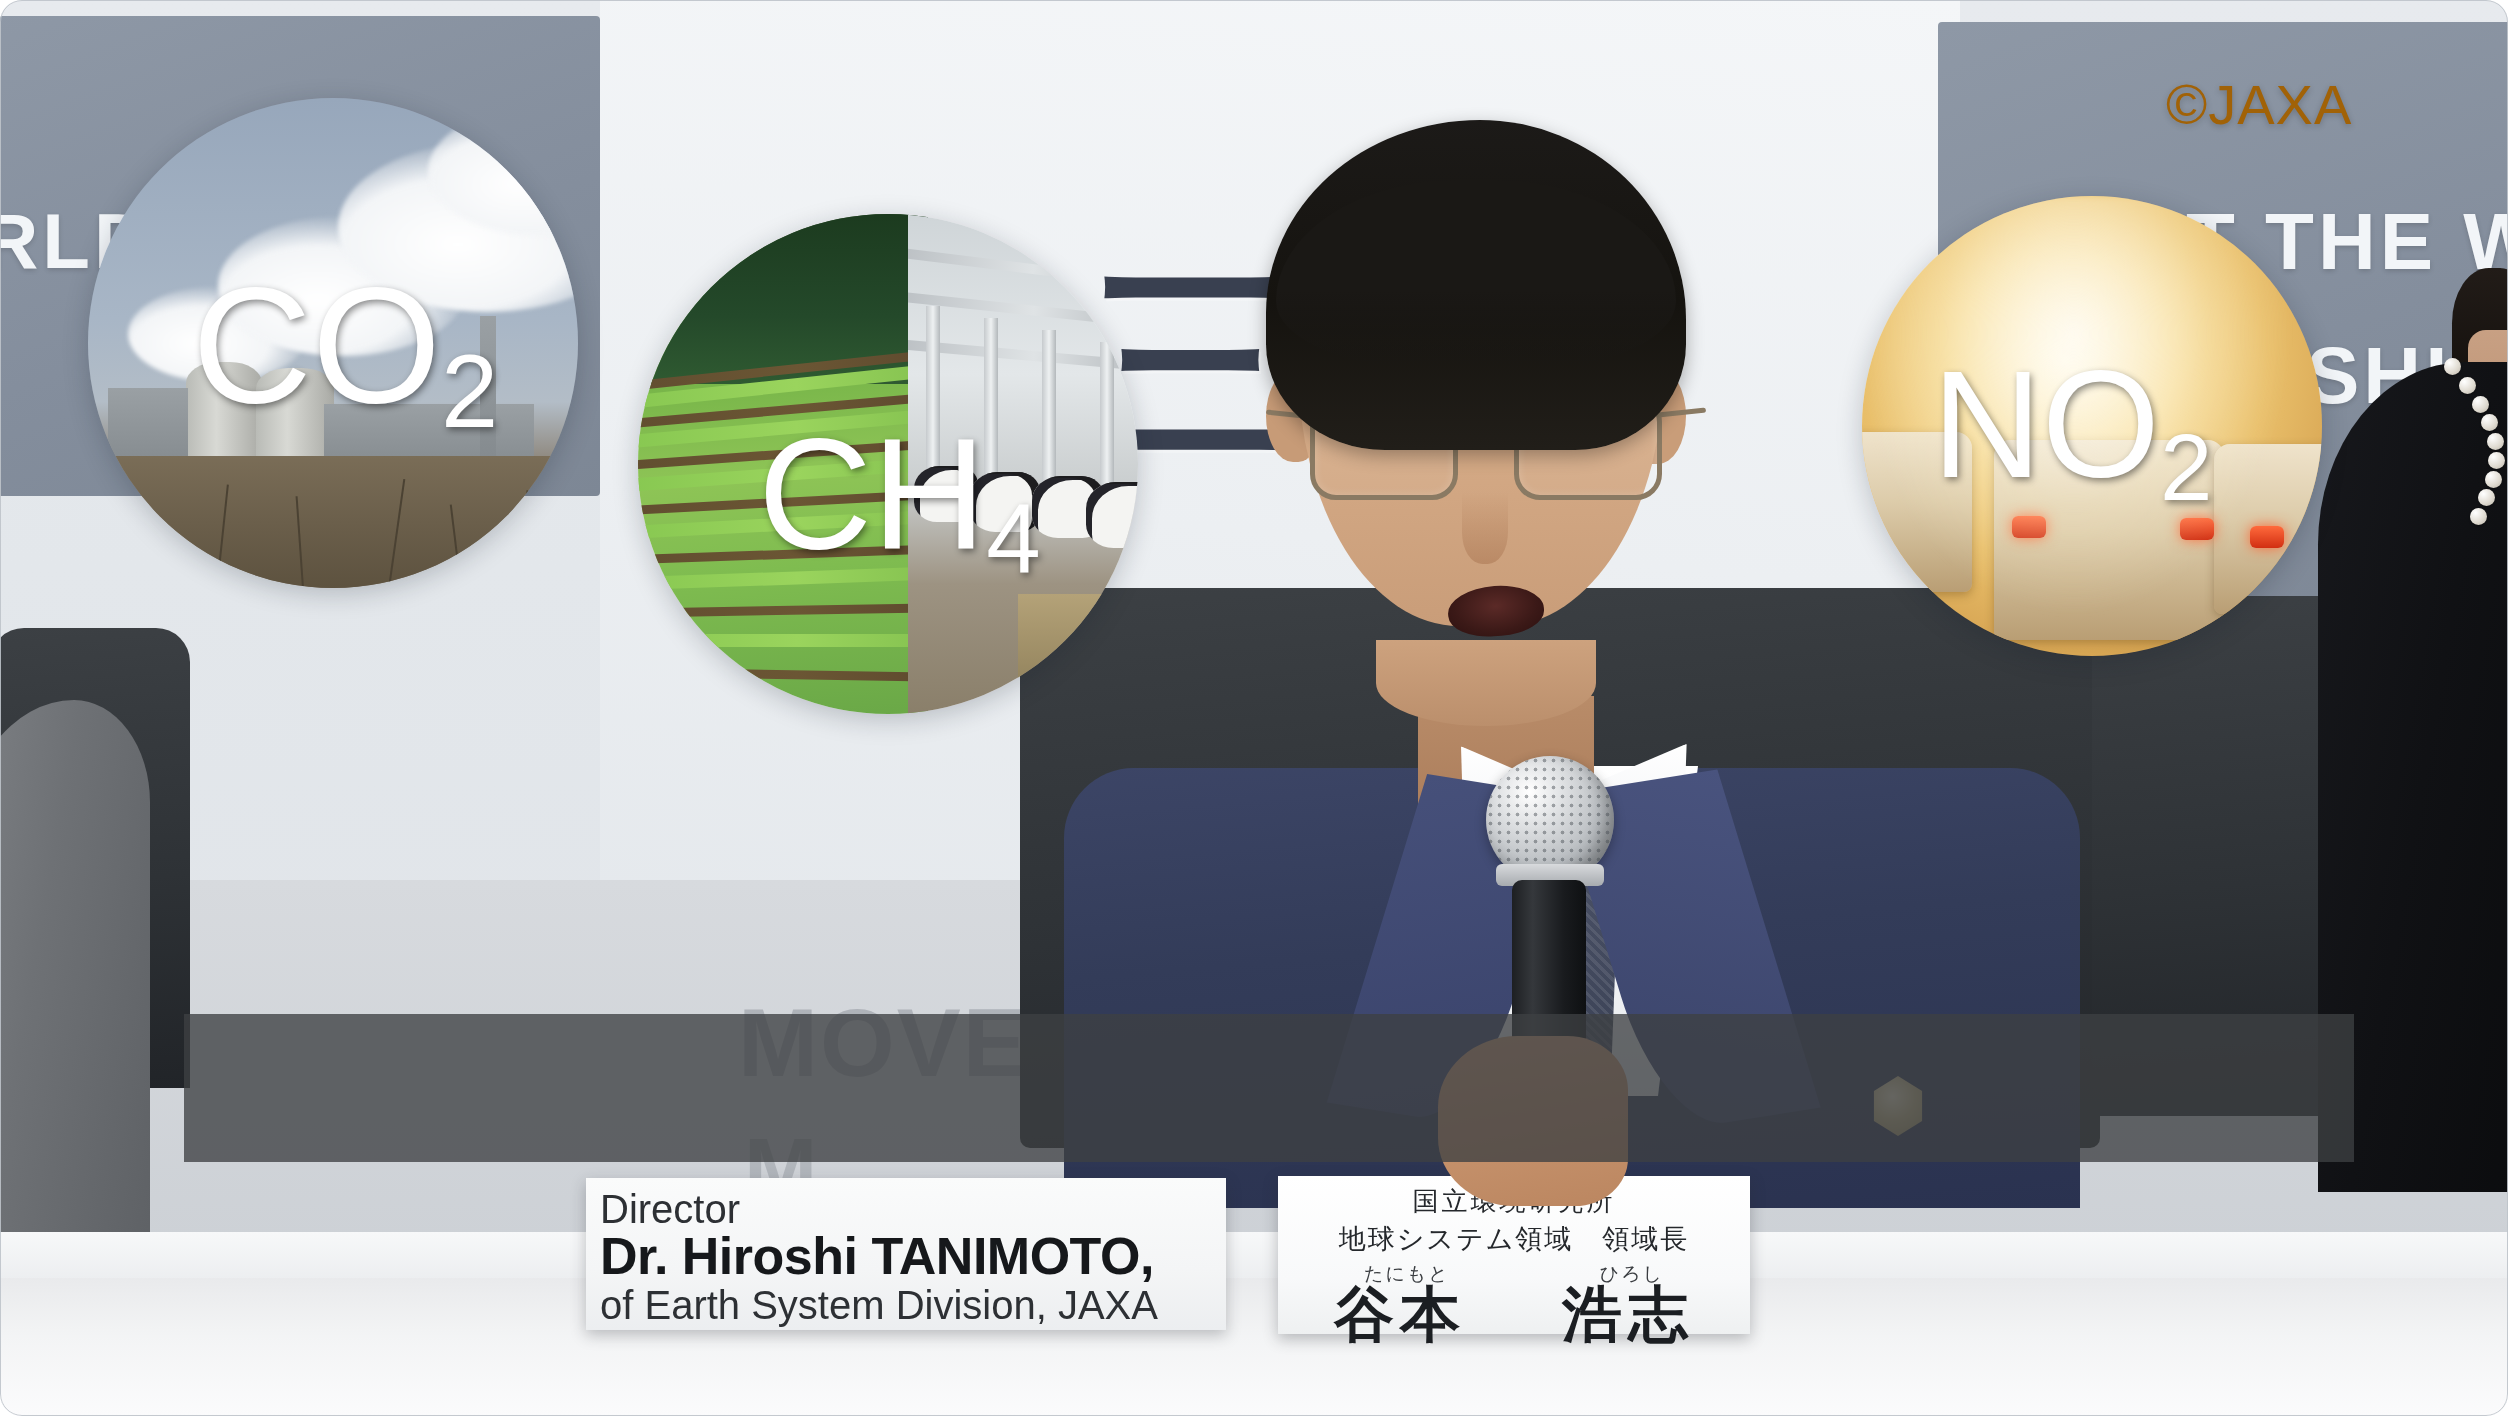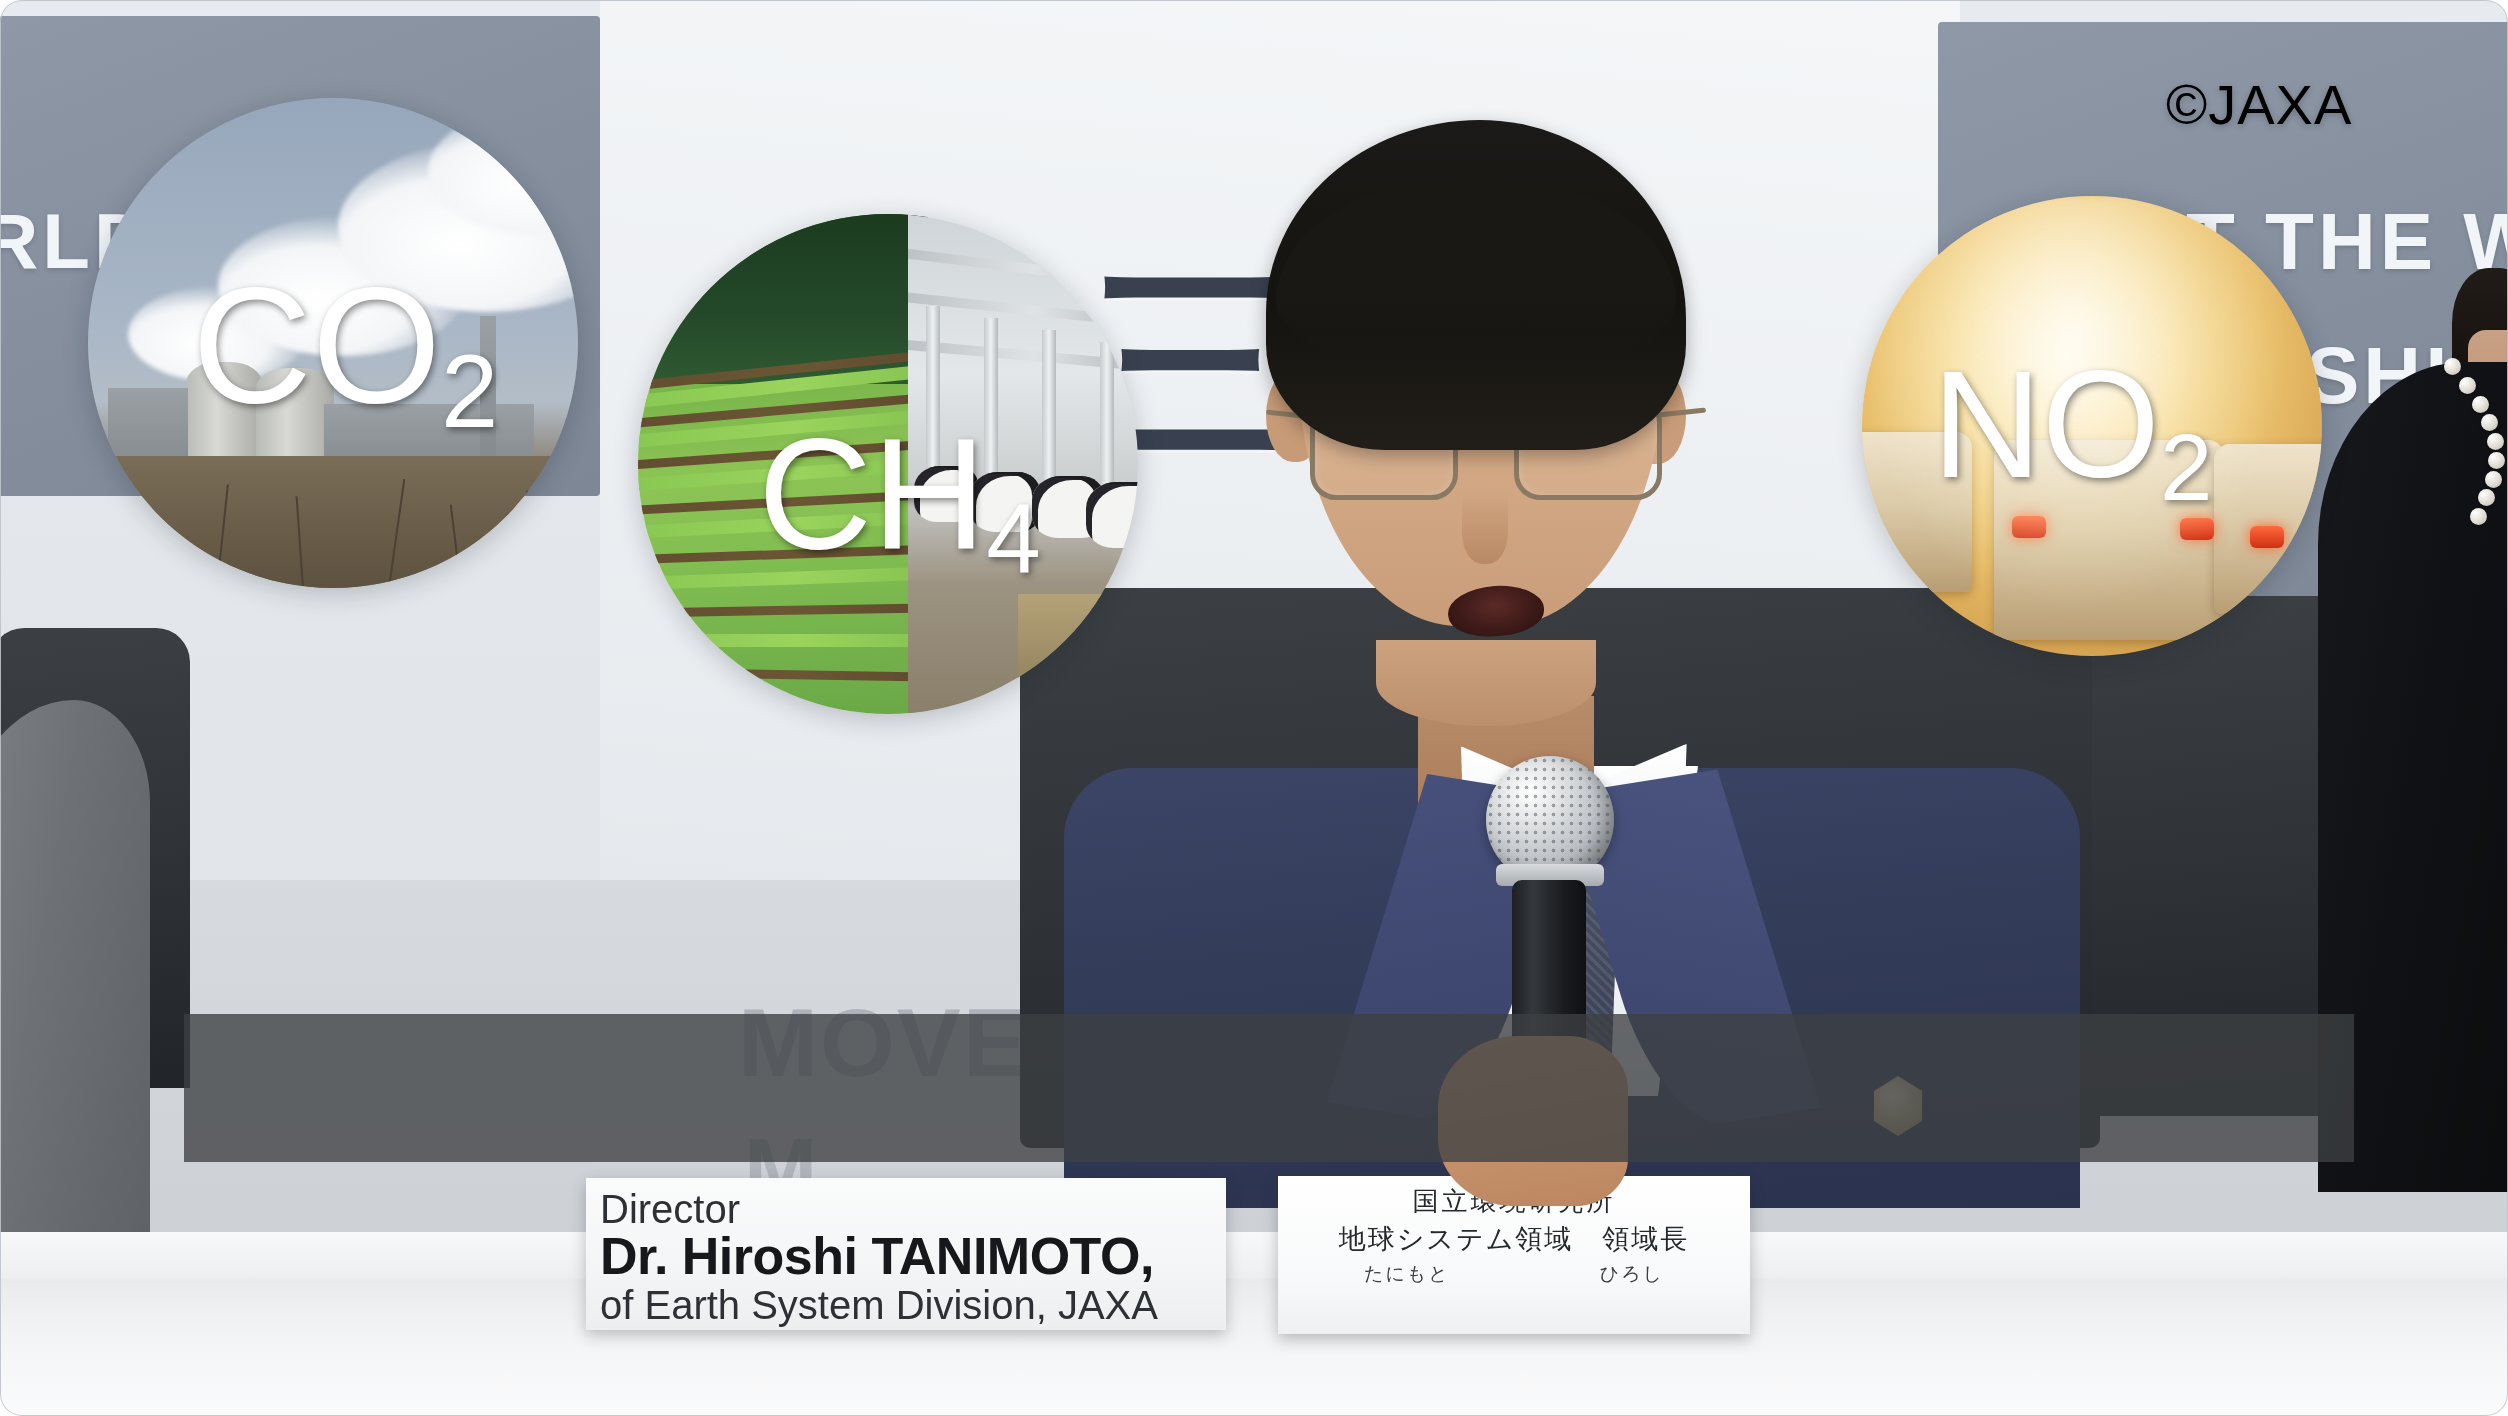--- a/index.html
+++ b/index.html
@@ -54,21 +54,21 @@
     text-shadow:0 2px 5px rgba(0,0,0,.16);
     white-space:nowrap;
     user-select:none;
   }
   #bt-world { left:-18px;  top:196px; font-size:78px; }
   #bt-tthe  { left:2186px; top:196px; font-size:80px; }
   #bt-bishi { left:2218px; top:330px; font-size:80px; }
 
   #jaxa {
     position:absolute; left:2166px; top:72px;
-    font-size:56px; color:#000000; font-weight:400;
+    font-size:56px; color:#a16207; font-weight:400;
     letter-spacing:1px;
     text-shadow:0 2px 6px rgba(0,0,0,.22);
     white-space:nowrap;
   }
 
   
   #logo-mitsubishi {
     position:absolute; left:1090px; top:268px;
     font-size:210px; line-height:0.92;
     color:#2c3344; font-weight:700;
@@ -686,16 +686,20 @@
     <div id="title-en-2">of Earth System Division, JAXA</div>
   </div>
 
   <div id="placard-jp">
     <div id="jp-org">国立環境研究所</div>
     <div id="jp-div">地球システム領域　領域長</div>
     <div id="jp-furi-row">
       <span>たにもと</span>
       <span>ひろし</span>
     </div>
+    <div id="jp-name-row">
+      <span>谷本</span>
+      <span>浩志</span>
+    </div>
   </div>
 
   <div id="frame-border"></div>
 </div>
 
 </body></html>

